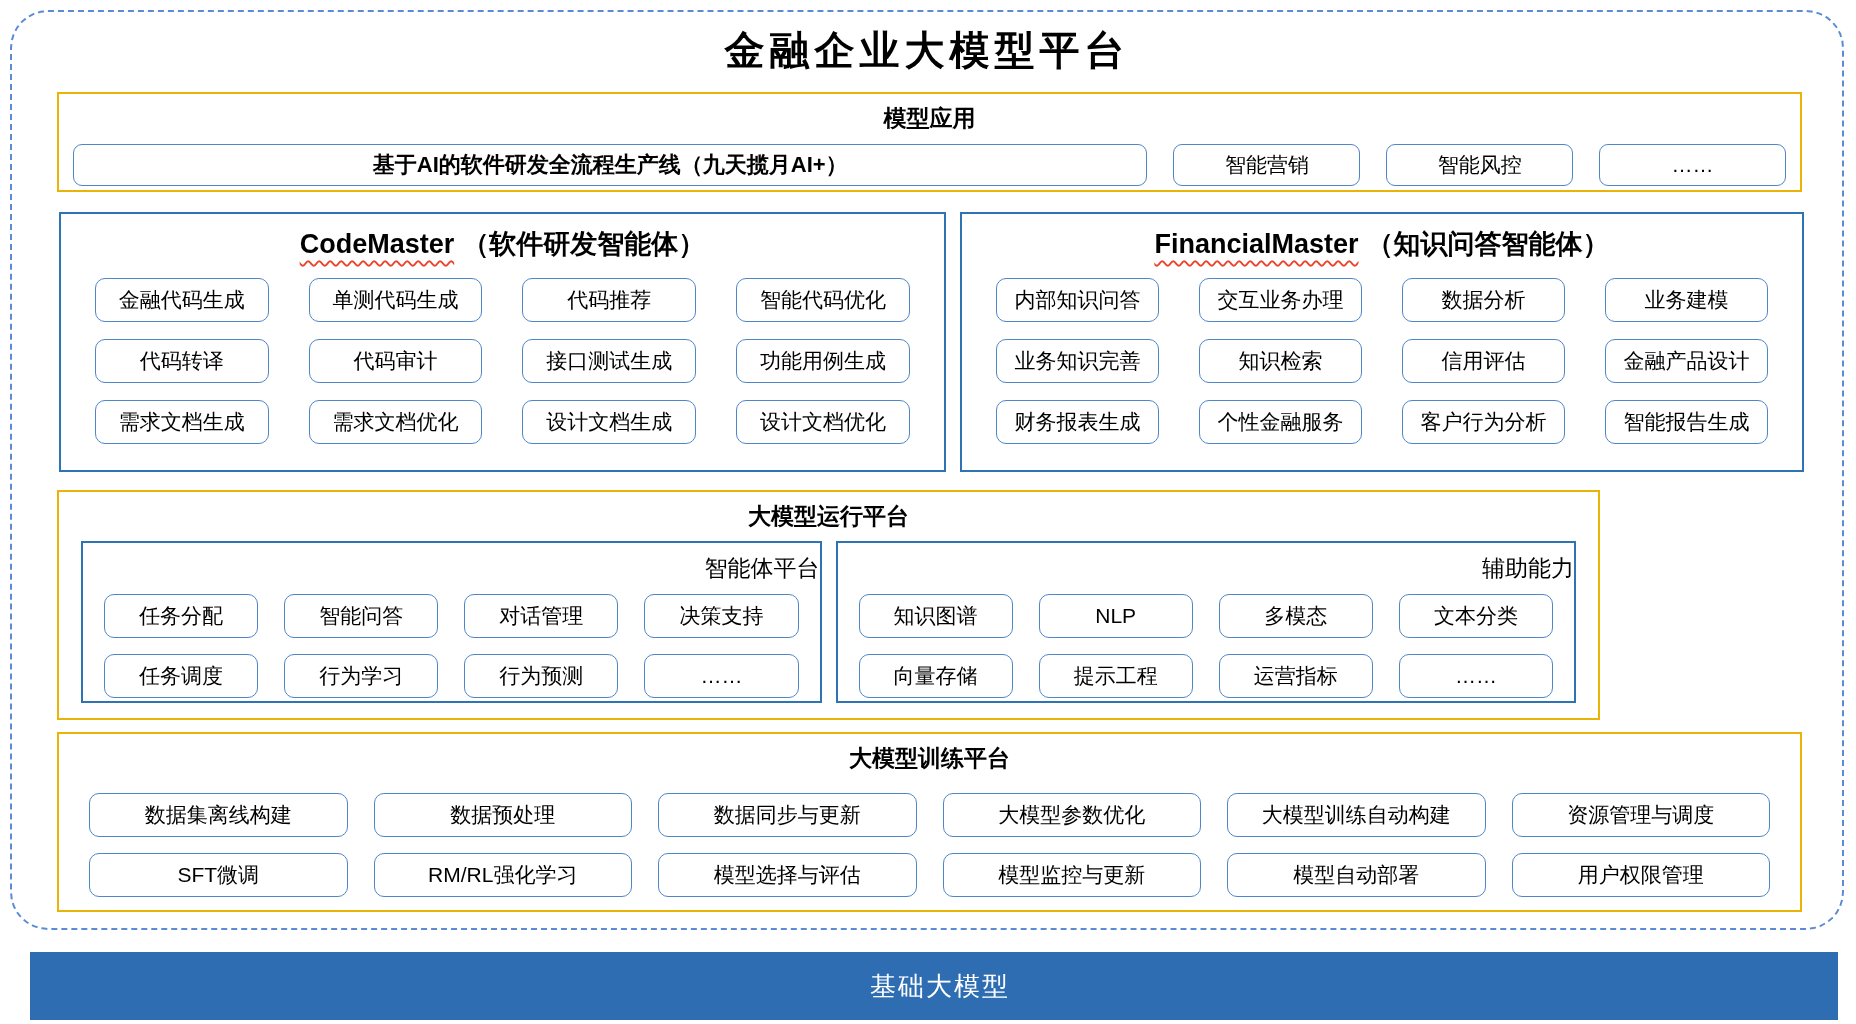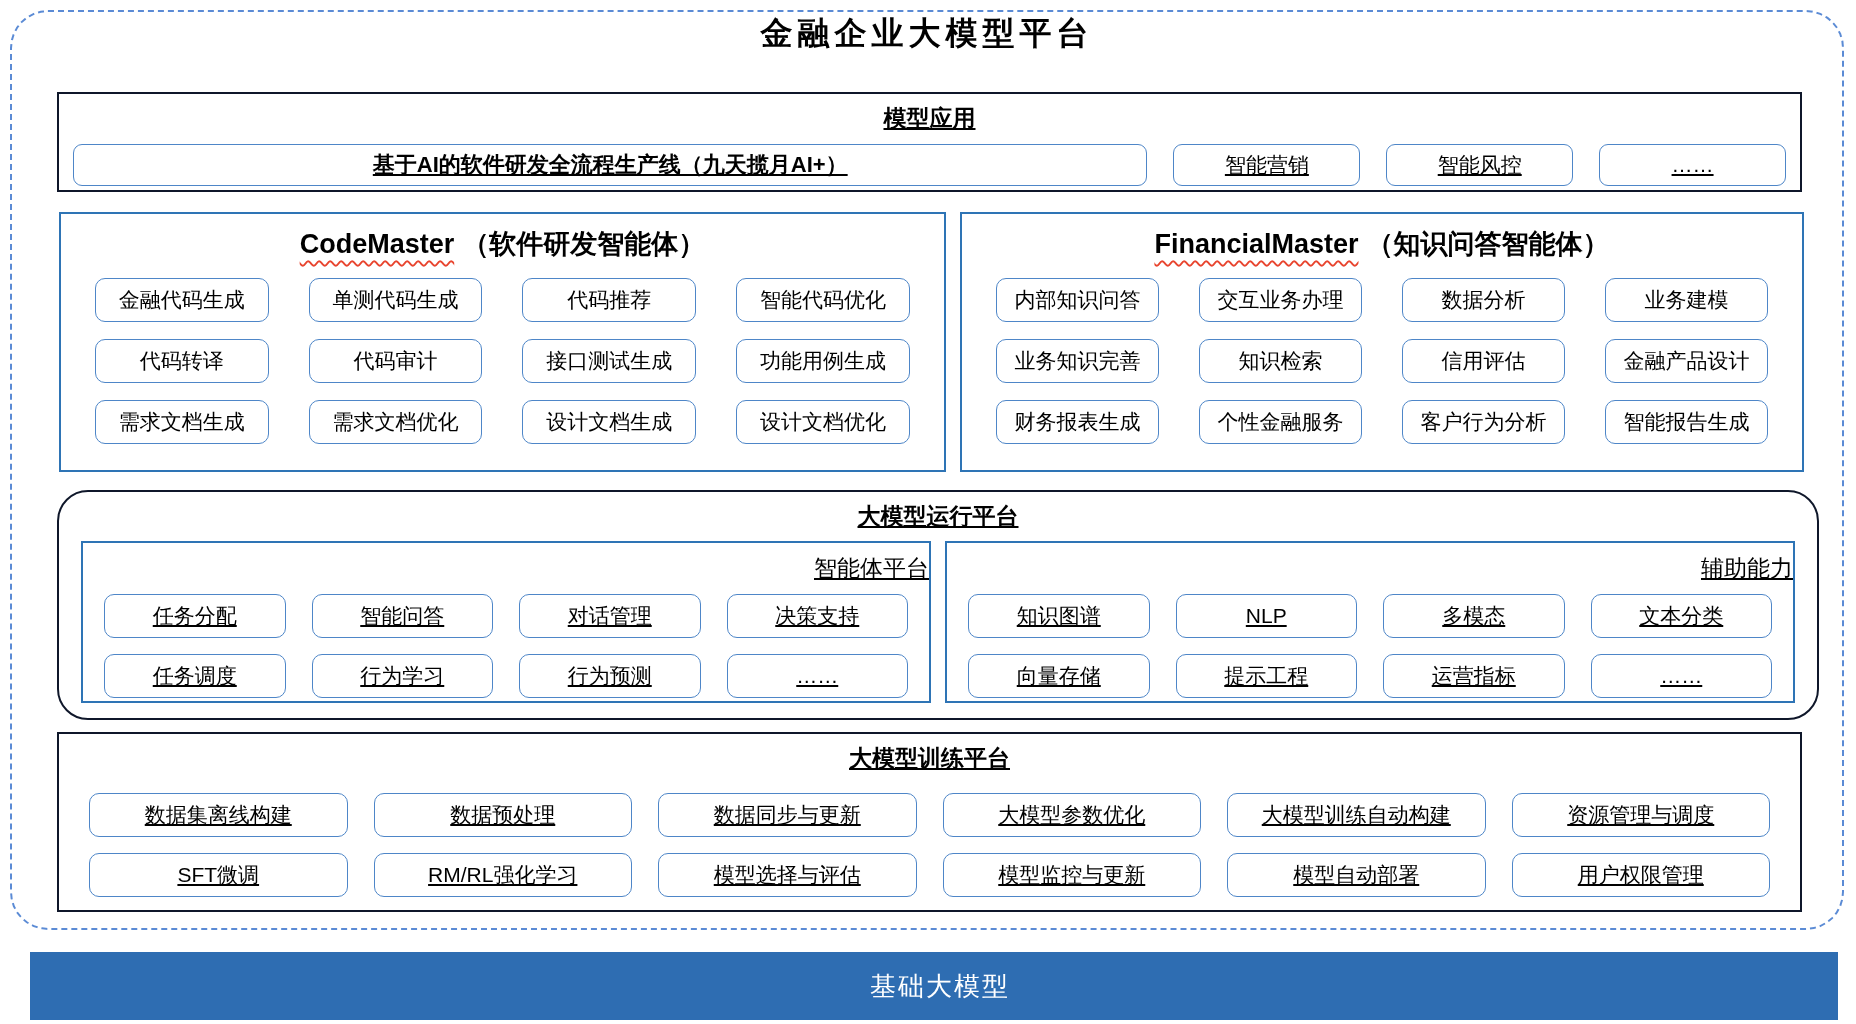--- a/index.html
+++ b/index.html
@@ -6,30 +6,30 @@
   body {
     width:1856px; height:1024px; background:#ffffff; position:relative;
     font-family:"Liberation Sans","DejaVu Sans",sans-serif; color:#000;
     overflow:hidden;
   }
   .frame {
     position:absolute; left:10px; top:10px; width:1834px; height:920px;
     border:2px dashed #5B8BD5; border-radius:38px; box-sizing:border-box;
   }
   .title {
-    text-align:center; margin-top:4px; font-family:"DejaVu Serif","Liberation Serif",serif;
-    font-weight:700; font-size:32px; letter-spacing:5px; line-height:1.1;
+    text-align:center; margin-top:16px; font-family:"DejaVu Serif","Liberation Serif",serif;
+    font-weight:700; font-size:40px; letter-spacing:5px; line-height:1.1;
   }
   .sec {
-    position:absolute; border:2px solid #0f172a; box-sizing:border-box; background:#fff;text-decoration:underline;
+    position:absolute; border:2px solid #eab308; box-sizing:border-box; background:#fff;
   }
   .sec-header { text-align:center; font-weight:700; font-size:23px; padding:9px 0 7px; }
   #sec-apps     { left:45px; top:80px;  width:1745px; height:100px; }
   #sec-agents   { position:absolute; left:47px; top:200px; width:1745px; height:260px; display:flex; gap:14px; }
-  #sec-runtime  { left:45px; top:478px; width:1762px; height:230px;border-radius:31px; }
+  #sec-runtime  { left:45px; top:478px; width:1543px; height:230px; }
   #sec-training { left:45px; top:720px; width:1745px; height:180px; }
 
   .apps-row { display:flex; gap:26px; padding:3px 14px 0 14px; }
   .app-main {
     flex:1082 0 0; border:1.5px solid #4E86C8; border-radius:9px; height:42px;
     display:flex; align-items:center; justify-content:center;
     font-weight:700; font-size:22px; box-sizing:border-box;
   }
   .apps-side { flex:618 0 0; display:flex; gap:26px; }
   .apps-side .chip { flex:1; height:42px; }

